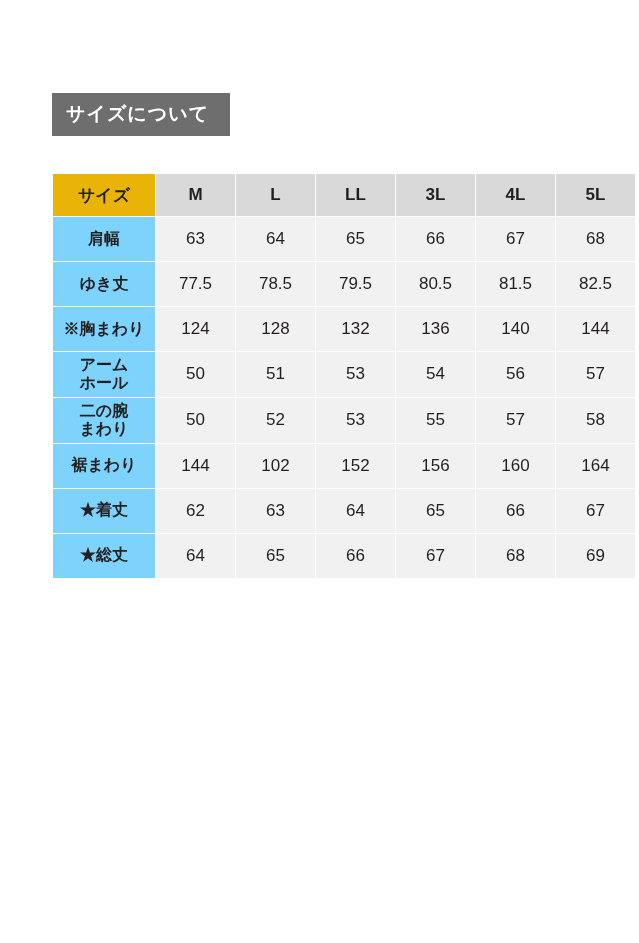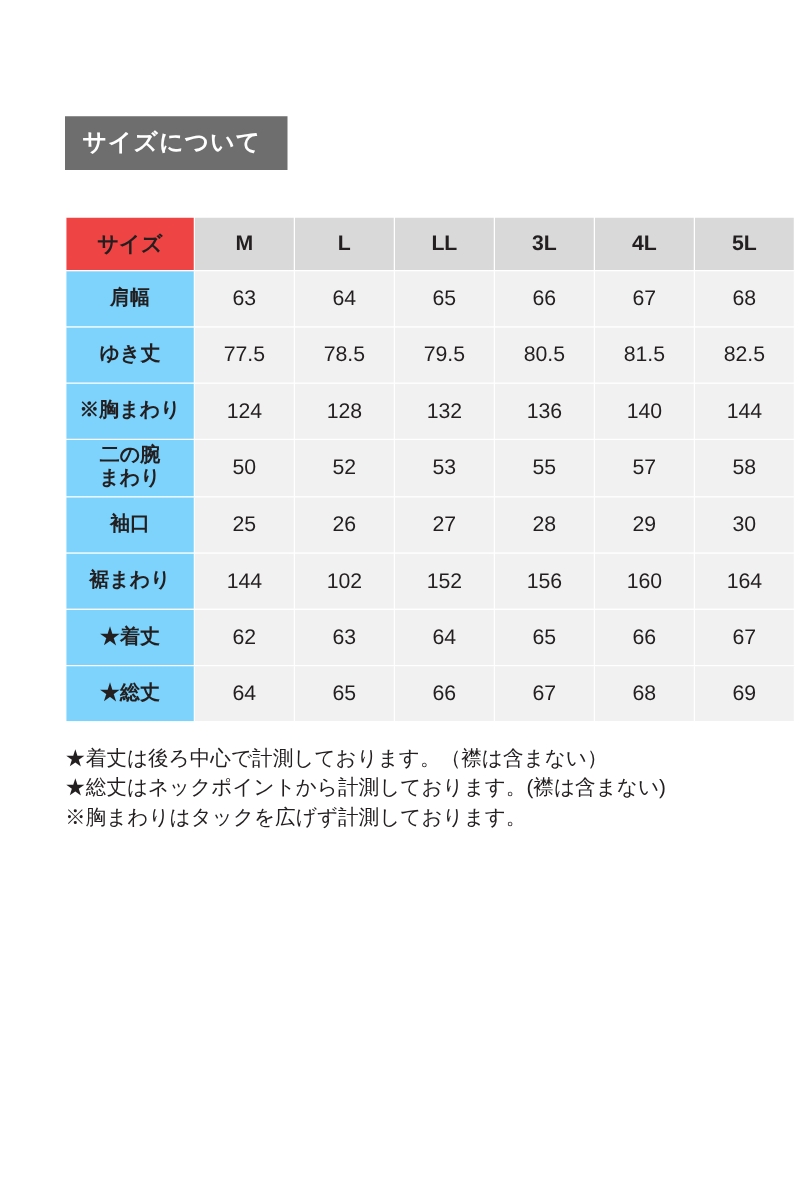--- a/index.html
+++ b/index.html
@@ -47,21 +47,21 @@
     font-size: 17px;
     color: #231f20;
     padding: 0;
   }
   table.size-table thead th {
     background: #d9d9d9;
     height: 42px;
     font-weight: bold;
   }
   table.size-table thead th.hdr-label {
-    background: #ef4444;
+    background: #eab308;
     font-weight: bold;
     font-size: 17px;
   }
   table.size-table tbody th.row-label {
     background: #7dd3fc;
     font-weight: bold;
     font-size: 16px;
     line-height: 1.15;
     padding: 4px 2px;
   }
@@ -145,38 +145,38 @@
       <tr>
         <th class="row-label">※胸まわり</th>
         <td class="val">124</td>
         <td class="val">128</td>
         <td class="val">132</td>
         <td class="val">136</td>
         <td class="val">140</td>
         <td class="val">144</td>
       </tr>
       <tr>
+        <th class="row-label">アーム<br>ホール</th>
+        <td class="val">50</td>
+        <td class="val">51</td>
+        <td class="val">53</td>
+        <td class="val">54</td>
+        <td class="val">56</td>
+        <td class="val">57</td>
+      </tr>
+      <tr>
         <th class="row-label">二の腕<br>まわり</th>
         <td class="val">50</td>
         <td class="val">52</td>
         <td class="val">53</td>
         <td class="val">55</td>
         <td class="val">57</td>
         <td class="val">58</td>
       </tr>
       <tr>
-        <th class="row-label">袖口</th>
-        <td class="val">25</td>
-        <td class="val">26</td>
-        <td class="val">27</td>
-        <td class="val">28</td>
-        <td class="val">29</td>
-        <td class="val">30</td>
-      </tr>
-      <tr>
         <th class="row-label">裾まわり</th>
         <td class="val">144</td>
         <td class="val">102</td>
         <td class="val">152</td>
         <td class="val">156</td>
         <td class="val">160</td>
         <td class="val">164</td>
       </tr>
       <tr>
         <th class="row-label">★着丈</th>
@@ -192,20 +192,15 @@
         <td class="val">64</td>
         <td class="val">65</td>
         <td class="val">66</td>
         <td class="val">67</td>
         <td class="val">68</td>
         <td class="val">69</td>
       </tr>
     </tbody>
   </table>
 
-  <div class="notes">
-    <div class="note-line">★着丈は後ろ中心で計測しております。（襟は含まない）</div>
-    <div class="note-line">★総丈はネックポイントから計測しております。(襟は含まない)</div>
-    <div class="note-line">※胸まわりはタックを広げず計測しております。</div>
-  </div>
 
 
 </div>
 
 </body></html>

